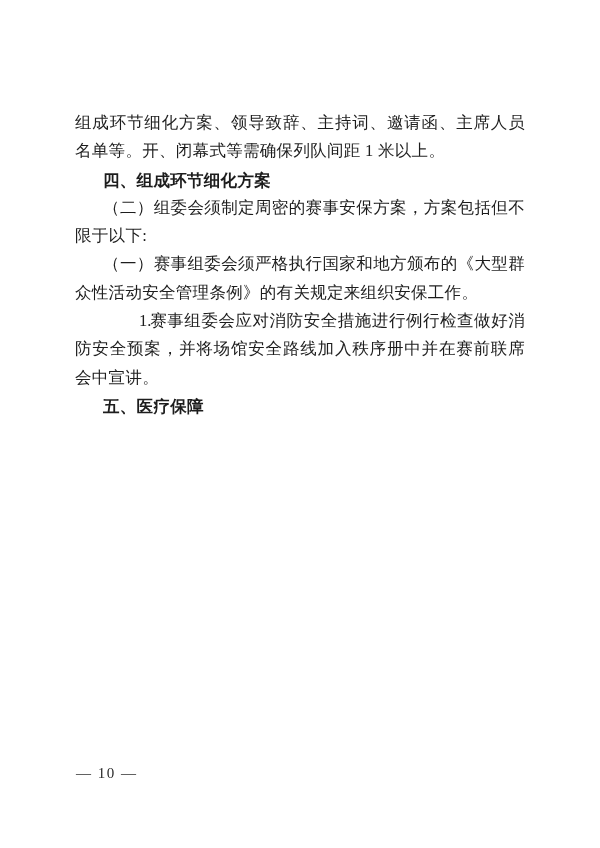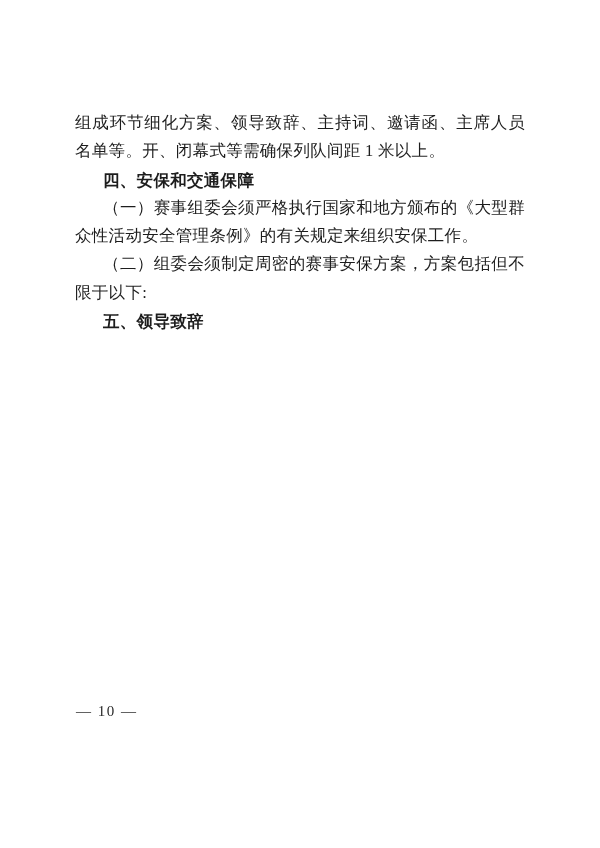--- a/index.html
+++ b/index.html
@@ -39,43 +39,44 @@
   }
   .num { text-indent: 32px; }
   .marker {
     display: inline-block;
     width: 43px;
     letter-spacing: 0;
   }
   .pageno {
     position: absolute;
     left: 76px;
-    top: 702px;
+    top: 764px;
     font-size: 15px;
     line-height: 18px;
     letter-spacing: 1.5px;
     color: #2a2a2a;
   }
 </style>
 </head>
 <body>
 
 <div class="page">
   <div class="content">
 
     <p class="para">组成环节细化方案、领导致辞、主持词、邀请函、主席人员名单等。开、闭幕式等需确保列队间距 1 米以上。</p>
 
-    <p class="heading">四、安保和交通保障</p>
+    <p class="heading">四、组成环节细化方案</p>
+
+    <p class="indent2">（二）组委会须制定周密的赛事安保方案，方案包括但不限于以下:</p>
 
     <p class="indent2">（一）赛事组委会须严格执行国家和地方颁布的《大型群众性活动安全管理条例》的有关规定来组织安保工作。</p>
 
-    <p class="indent2">（二）组委会须制定周密的赛事安保方案，方案包括但不限于以下:</p>
+    <p class="num"><span class="marker">1.</span><span>赛事组委会应对消防安全措施进行例行检查做好消防安全预案，并将场馆安全路线加入秩序册中并在赛前联席会中宣讲。</span></p>
 
 
 
 
-
-    <p class="heading">五、领导致辞</p>
+    <p class="heading">五、医疗保障</p>
 
   </div>
 
   <div class="pageno">— 10 —</div>
 </div>
 
 </body></html>

